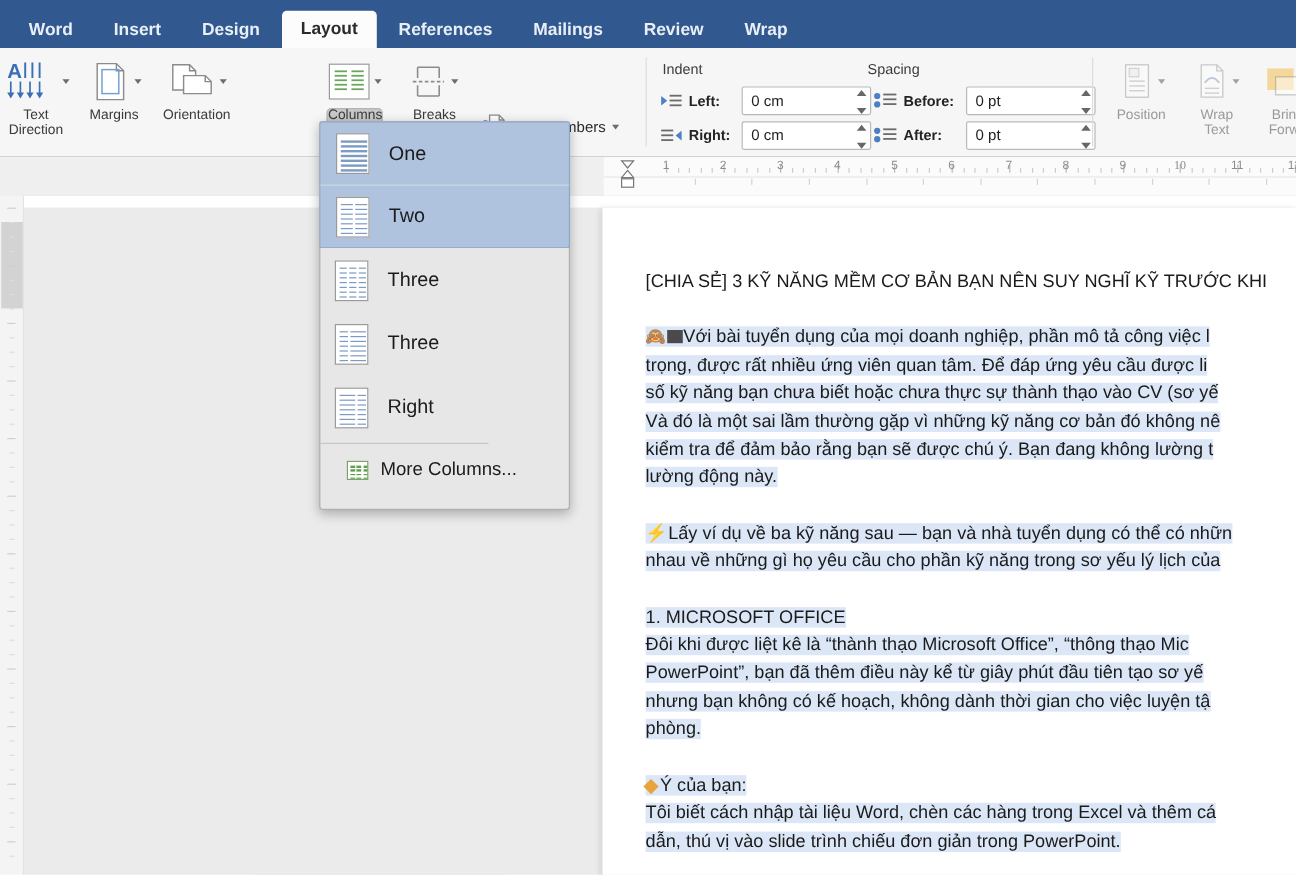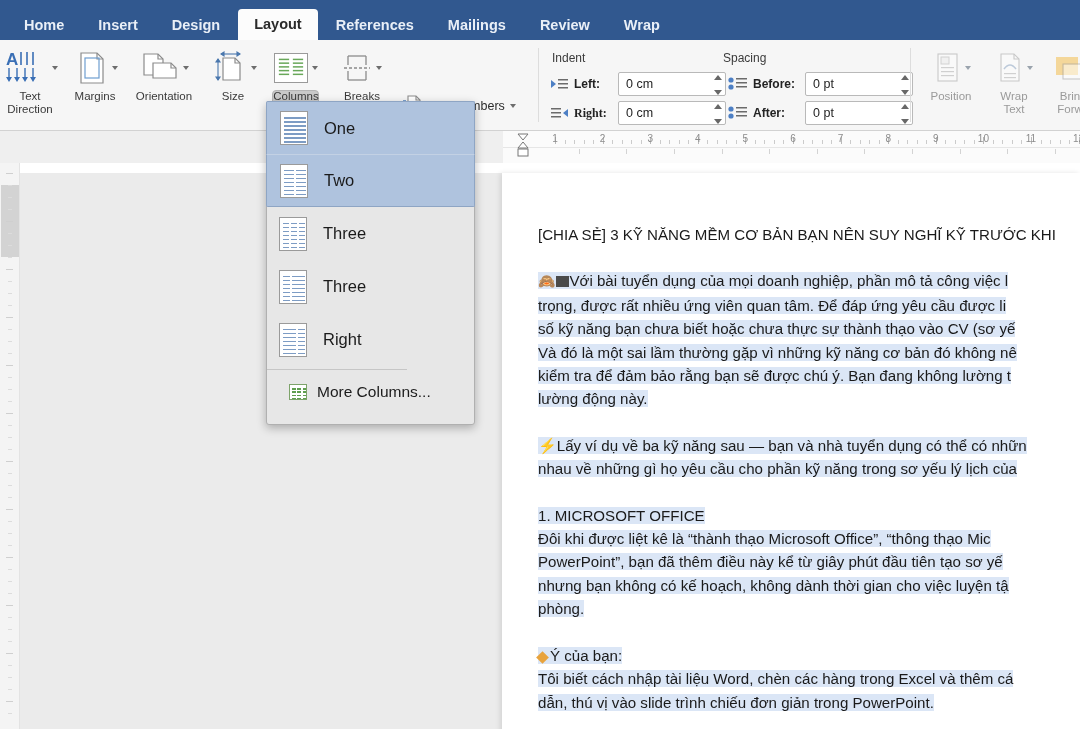--- a/index.html
+++ b/index.html
@@ -148,21 +148,21 @@
   .mcicon { width:18px; height:16px; background:#fff; border:1px solid #7da36a; position:relative; overflow:hidden; }
   .mcicon i { position:absolute; background:#5f9e4f; display:block; height:1.5px; }
 </style>
 </head>
 <body>
 
 <div id="app">
 
   <div class="tabbar">
     <div class="tabs" id="tabs">
-        <div class="tab">Home</div>
+        <div class="tab">Word</div>
         <div class="tab">Insert</div>
         <div class="tab">Design</div>
         <div class="tab active">Layout</div>
         <div class="tab">References</div>
         <div class="tab">Mailings</div>
         <div class="tab">Review</div>
         <div class="tab">Wrap</div>
       </div>
   </div>
 
@@ -214,38 +214,20 @@
         <svg width="36" height="38" viewBox="0 0 36 38">
           <path d="M8 4 h16 l6 6 v24 h-22 z" fill="#fff" stroke="#8b8b8b" stroke-width="1.2"></path>
           <path d="M24 4 v6 h6" fill="none" stroke="#8b8b8b" stroke-width="1.2"></path>
           <rect x="12" y="9" width="14" height="20" fill="none" stroke="#6f9ed0" stroke-width="1.2"></rect>
         </svg>
         <span class="caret" style="margin-left:3px;"></span>
       </div>
       <span class="lbl">Margins</span>
     </div>
 
-    <div class="bigbtn" style="left:200px;top:6px;">
-      <div class="ic">
-        <svg width="38" height="38" viewBox="0 0 38 38">
-          <g stroke="#4a77ad" stroke-width="1.1" fill="none">
-            <line x1="11" y1="5" x2="30" y2="5"></line>
-              <polygon points="11,5 14,3 14,7" fill="#4a77ad"></polygon>
-              <polygon points="30,5 27,3 27,7" fill="#4a77ad"></polygon>
-            <line x1="8" y1="10" x2="8" y2="31"></line>
-              <polygon points="8,10 6,13 10,13" fill="#4a77ad"></polygon>
-              <polygon points="8,31 6,28 10,28" fill="#4a77ad"></polygon>
-          </g>
-          <path d="M13 9 h12 l5 5 v17 h-17 z" fill="#fff" stroke="#8b8b8b" stroke-width="1.2"></path>
-          <path d="M25 9 v5 h5" fill="none" stroke="#8b8b8b" stroke-width="1.2"></path>
-        </svg>
-        <span class="caret" style="margin-left:3px;"></span>
-      </div>
-      <span class="lbl">Size</span>
-    </div>
 
     <div class="selbox" style="left:272px;top:50px;width:47px;height:38px;"></div>
     <div class="bigbtn" style="left:266px;top:6px;width:60px;">
       <div class="ic">
         <svg width="34" height="30" viewBox="0 0 34 30" style="background:#fff;border:1px solid #9a9a9a;">
           <g fill="#69a85a">
             <rect x="4" y="5" width="11" height="1.6"></rect>
               <rect x="4" y="9" width="11" height="1.6"></rect>
             <rect x="4" y="13" width="11" height="1.6"></rect>
               <rect x="4" y="17" width="11" height="1.6"></rect>
@@ -326,21 +308,21 @@
 
     <div class="fieldrow" style="left:550px;top:61px;">
       <svg width="19" height="16" viewBox="0 0 19 16">
         <g fill="#6b6b6b">
             <rect x="1" y="3" width="10" height="1.5"></rect>
             <rect x="1" y="7" width="10" height="1.5"></rect>
             <rect x="1" y="11" width="10" height="1.5"></rect>
           </g>
         <polygon points="18,4 13,8 18,12" fill="#4d7fc4"></polygon>
       </svg>
-      <span class="flabel" style="width:44px;margin-left:5px;font-family:Liberation Serif, serif;">Right:</span>
+      <span class="flabel" style="width:44px;margin-left:5px;">Right:</span>
       <div class="spin">
         <span>0 cm</span>
         <span class="arrows">
             <span class="ar-u"></span>
             <span class="ar-d"></span>
           </span>
       </div>
     </div>
 
     <div class="fieldrow" style="left:728px;top:32px;">
@@ -502,21 +484,21 @@
         <div class="tickmark sm" style="left: 423.28px;"></div>
         <div class="lowtick" style="left: 409px;"></div>
         <div class="tickmark" style="left: 432.8px;"></div>
         <div class="num" style="left: 432.8px;">9</div>
         <div class="tickmark sm" style="left: 442.32px;"></div>
         <div class="tickmark sm" style="left: 451.84px;"></div>
         <div class="tickmark sm" style="left: 461.36px;"></div>
         <div class="tickmark sm" style="left: 470.88px;"></div>
         <div class="lowtick" style="left: 456.6px;"></div>
         <div class="tickmark" style="left: 480.4px;"></div>
-        <div class="num" style="left: 480.4px;">10</div>
+        <div class="num" style="left: 480.4px; font-family: Liberation Serif, serif;">10</div>
         <div class="tickmark sm" style="left: 489.92px;"></div>
         <div class="tickmark sm" style="left: 499.44px;"></div>
         <div class="tickmark sm" style="left: 508.96px;"></div>
         <div class="tickmark sm" style="left: 518.48px;"></div>
         <div class="lowtick" style="left: 504.2px;"></div>
         <div class="tickmark" style="left: 528px;"></div>
         <div class="num" style="left: 528px;">11</div>
         <div class="tickmark sm" style="left: 537.52px;"></div>
         <div class="tickmark sm" style="left: 547.04px;"></div>
         <div class="tickmark sm" style="left: 556.56px;"></div>

